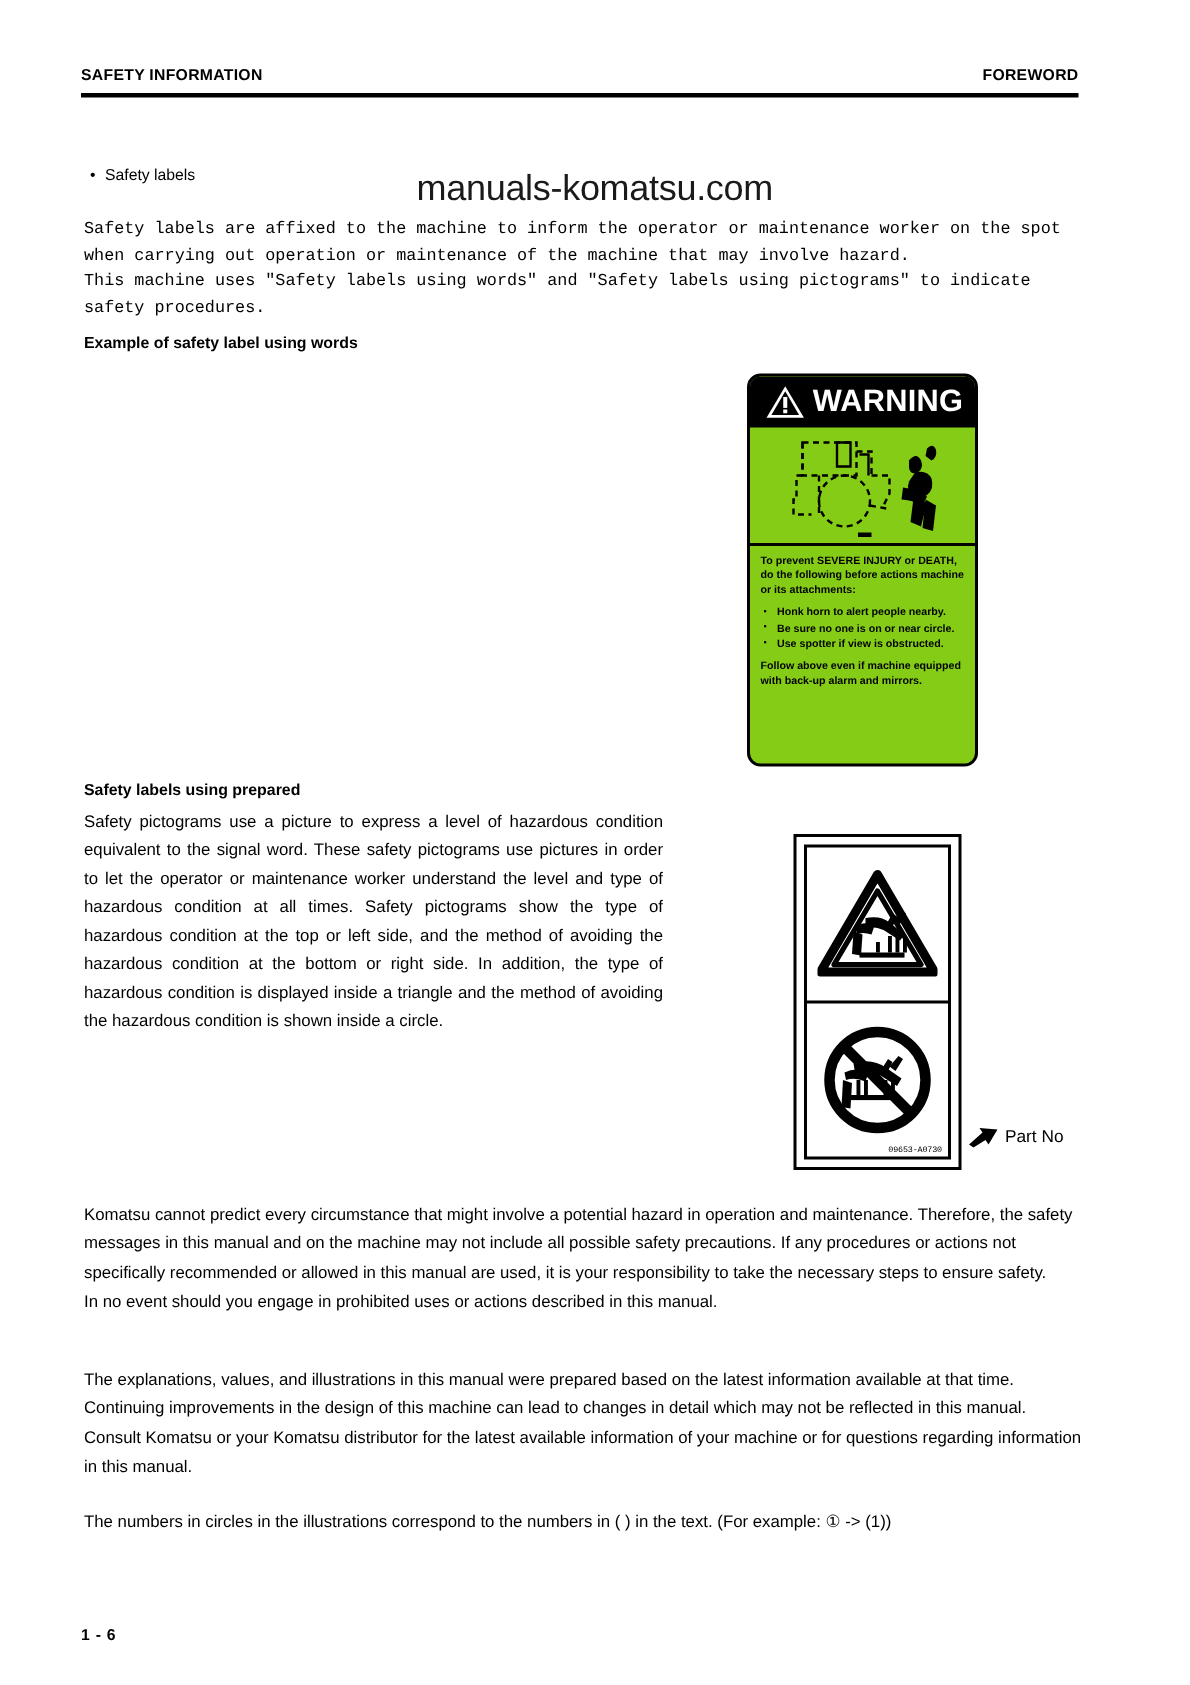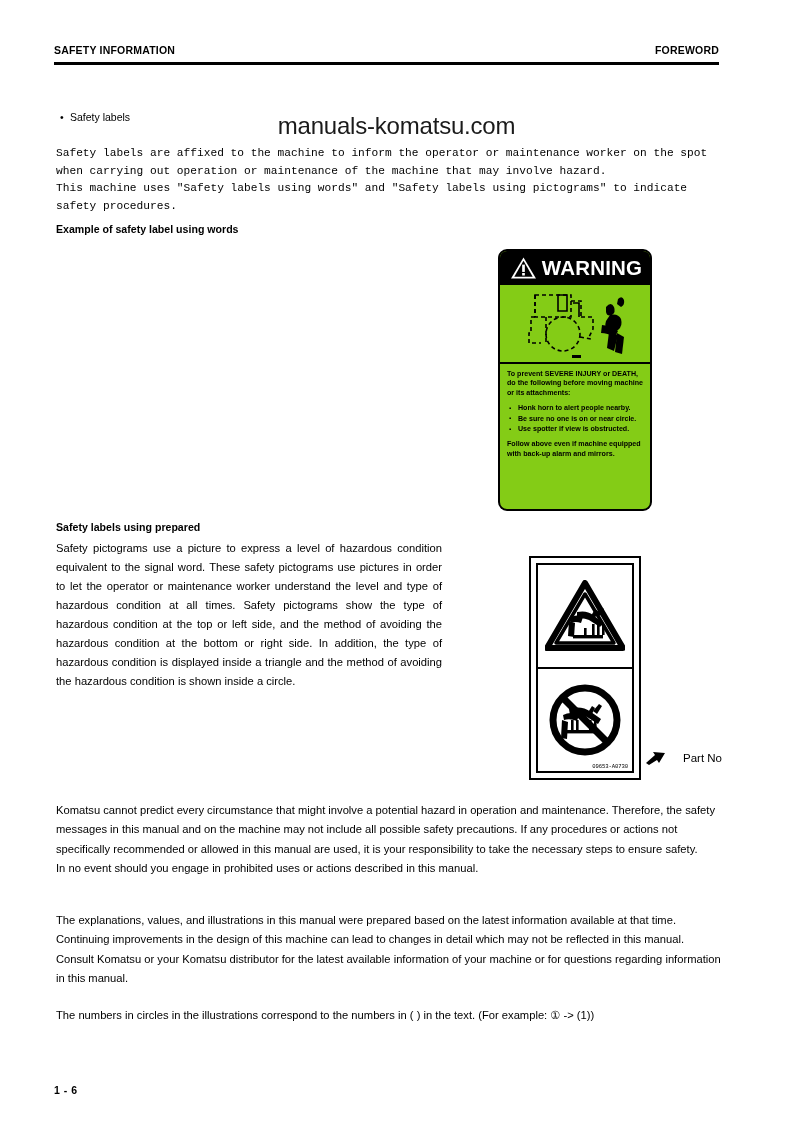--- a/index.html
+++ b/index.html
@@ -241,21 +241,21 @@
     letter-spacing: -0.1px;
     color: #000;
   }
 
   .partno-callout {
     position: absolute;
     left: 645px;
     top: 750px;
     display: flex;
     align-items: center;
-    gap: 16px;
+    gap: 3px;
     font-size: 11.5px;
   }
   .arrow-icon { width: 22px; height: 16px; flex: none; }
 </style>
 </head>
 <body>
 
 <div class="page">
 
   <div class="header">
@@ -308,21 +308,21 @@
           <path d="M97 38 q10 1 16 6 l-3 6 q-8 -4 -14 -4 z"></path>
           <path d="M104 45 l9 3 l-4 16 l-7 -3 z"></path>
           <path d="M112 46 l7 4 l-2 17 l-7 -2 z"></path>
           <path d="M113 12 q4 -4 6 1 q1 5 -3 7 l-4 -3 z"></path>
         </g>
         <rect x="67" y="68" width="9" height="3" fill="#000"></rect>
       </svg>
     </div>
 
     <div class="warning-text">
-      <p class="wt-lead">To prevent SEVERE INJURY or DEATH, do the following before moving machine or its attachments:</p>
+      <p class="wt-lead">To prevent SEVERE INJURY or DEATH, do the following before actions machine or its attachments:</p>
       <ul>
         <li>Honk horn to alert people nearby.</li>
         <li>Be sure no one is on or near circle.</li>
         <li>Use spotter if view is obstructed.</li>
       </ul>
       <p class="wt-tail">Follow above even if machine equipped with back-up alarm and mirrors.</p>
     </div>
   </div>
 
   <div class="heading-picto">Safety labels using prepared</div>

